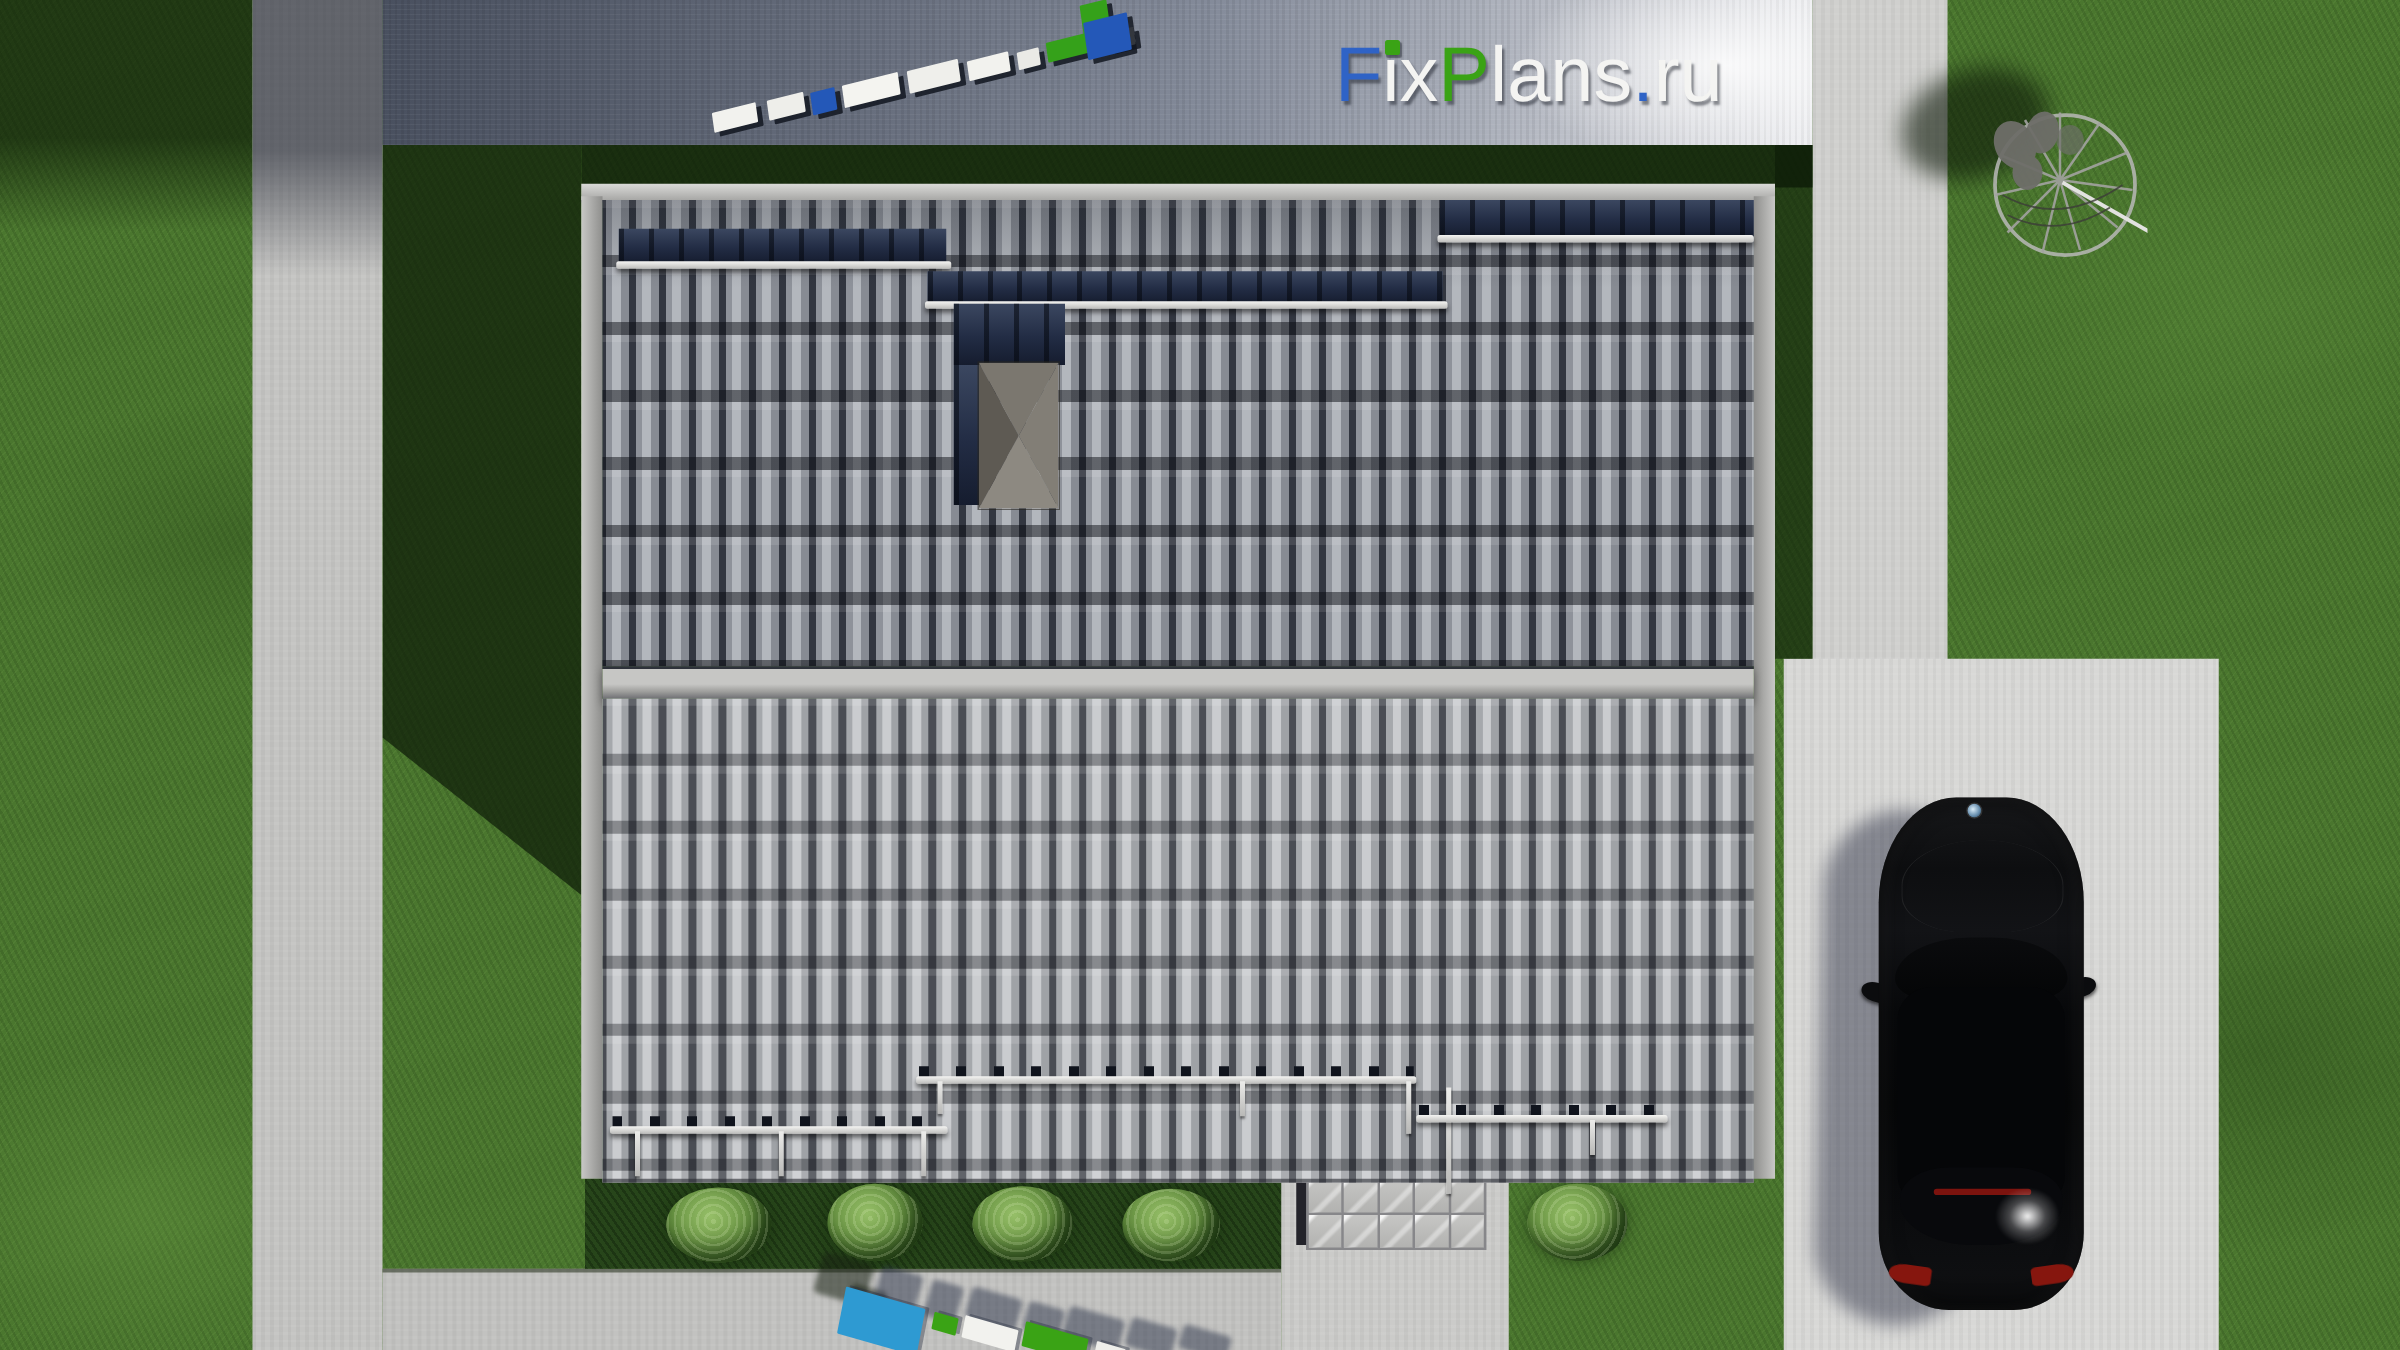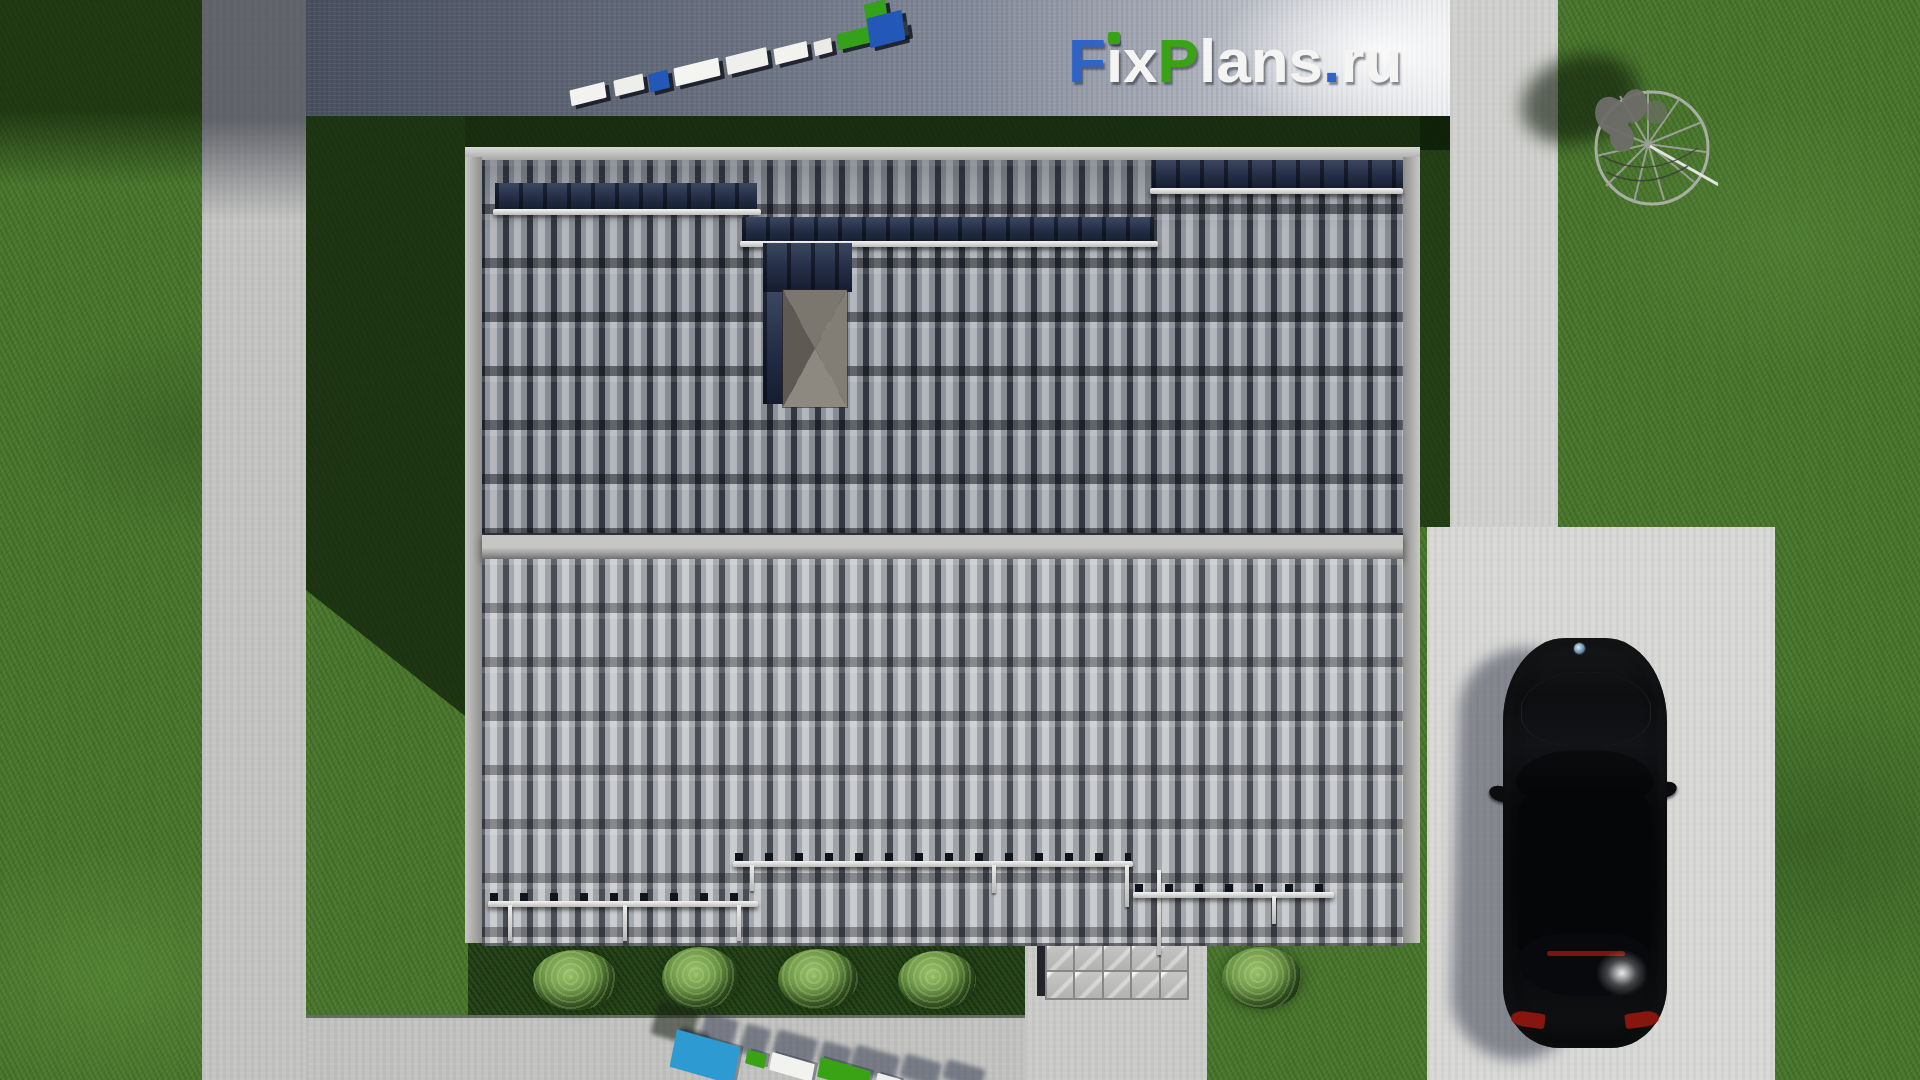--- a/index.html
+++ b/index.html
@@ -125,21 +125,21 @@
   .tree{left:1576px;top:82px;width:142px;height:130px;}
   
   .wm-block{position:absolute;box-shadow:4px 4px 0 rgba(18,22,32,.85);border-radius:1px;}
   .wm-top .wm-block{transform:rotate(-14deg) skewX(-6deg);}
   .wm-bottom .wm-block{transform:rotate(16deg) skewX(5deg);box-shadow:3px -2px 0 rgba(40,48,66,.4);}
   .wm-top{left:570px;top:16px;width:360px;height:92px;}
   .wm-bottom{left:640px;top:1000px;width:420px;height:80px;}
   .wm-sh{position:absolute;background:rgba(44,52,74,.5);filter:blur(2px);transform:rotate(16deg);border-radius:4px;}
   .wm-sh.dk{background:rgba(24,32,18,.55);}
   
-  .logo{left:1068px;top:30px;font-weight:bold;font-size:62px;line-height:1;letter-spacing:0;
+  .logo{left:1068px;top:30px;font-weight:normal;font-size:62px;line-height:1;letter-spacing:0;
     text-shadow:2px 3px 2px rgba(28,32,42,.5);}
   .logo span{position:relative;}
   .logo .i-dot{position:absolute;left:2px;top:6px;width:12px;height:12px;border-radius:2px;box-shadow:1px 2px 1px rgba(28,32,42,.5);}
 </style>
 </head>
 <body>
 
 <div class="stage">
 
   <div class="abs grass-dark-topleft"></div>

